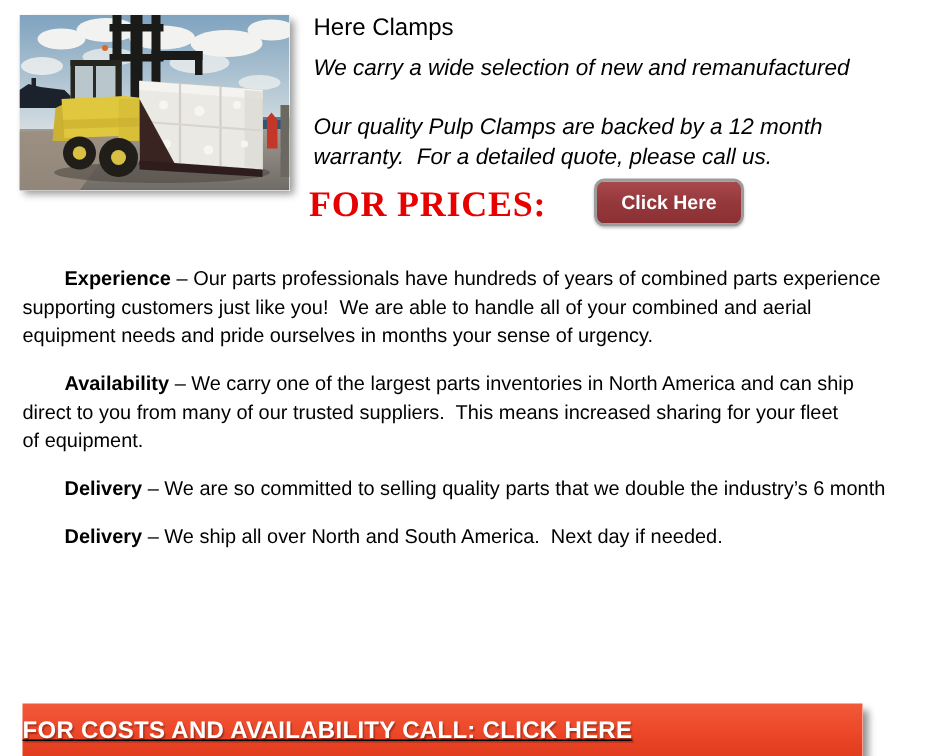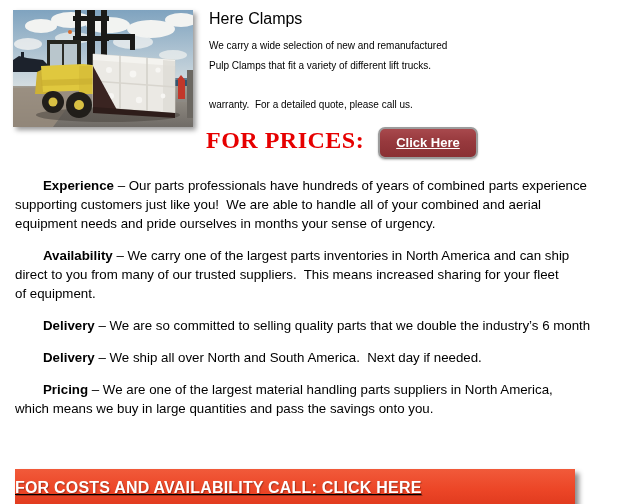--- a/index.html
+++ b/index.html
@@ -18,41 +18,40 @@
     width: 180px; height: 117px;
     box-shadow: 3px 3px 5px rgba(0,0,0,0.40);
     display: block;
   }
 
   
   .hero { position: absolute; left: 209px; top: 10px; width: 404px; }
   .hero-title {
     font-size: 16px; font-weight: 400; margin: 0 0 8px 0; color: #000;
   }
-  .hero-intro { font-size: 10px; line-height: 19.5px; }
+  .hero-intro { font-size: 15px; line-height: 19.5px; font-style: italic; }
   .hero-intro .line { white-space: pre-wrap; }
 
   
   .prices-row {
-    position: absolute; left: 206px; top: 127px;
-    display: flex; align-items: flex-start; gap: 14px; height: 34px;
+    position: absolute; left: 206px; top: 117px;
+    display: flex; align-items: flex-end; gap: 32px; height: 34px;
   }
   .prices-label {
     font-family: "Liberation Serif", serif;
     font-weight: bold; font-size: 24px; letter-spacing: 0.5px;
     color: #e60000;
   }
   .click-btn {
     font-family: "Liberation Sans", sans-serif;
     font-size: 13px; font-weight: bold; color: #ffffff;
     background: linear-gradient(#a8494d 0%, #97393d 45%, #8a3034 100%);
     border: 2px solid #9c9c9c; border-radius: 7px;
     padding: 6px 16px 7px 16px; cursor: pointer;
     box-shadow: 0 1px 2px rgba(0,0,0,0.25);
-    text-decoration: underline;
   }
 
   
   .sections {
     position: absolute; left: 15px; top: 176px; width: 604px;
     font-size: 13.3px; line-height: 19px;
   }
   .sec { margin: 0 0 13px 0; }
   .sec b { font-weight: bold; padding-left: 28px; }
   .sec .line { white-space: pre-wrap; }
@@ -171,22 +170,22 @@
     <polygon points="164,70 172,70 168,65" fill="#c2372a"></polygon>
     <rect x="165" y="70" width="7" height="20" fill="#c2372a"></rect>
     <rect x="163" y="89" width="11" height="3" fill="#8d8a84"></rect>
   </g>
 </svg>
 
 <div class="hero">
   <h1 class="hero-title">Here Clamps</h1>
   <div class="hero-intro">
     <span class="line">We carry a wide selection of new and remanufactured</span><br>
-    <span class="line">Pulp Clamps that fit a variety of different lift trucks.</span><br>
     <br>
+    <span class="line">Our quality Pulp Clamps are backed by a 12 month</span><br>
     <span class="line">warranty.  For a detailed quote, please call us.</span>
   </div>
 </div>
 
 <div class="prices-row">
   <span class="prices-label">FOR PRICES:</span>
   <button class="click-btn">Click Here</button>
 </div>
 
 <div class="sections">
@@ -203,22 +202,17 @@
     <span class="line">of equipment.</span>
   </p>
   <p class="sec">
     <b>Delivery</b>
     <span class="line">– We are so committed to selling quality parts that we double the industry’s 6 month</span><br>
   </p>
   <p class="sec">
     <b>Delivery</b>
     <span class="line">– We ship all over North and South America.  Next day if needed.</span>
   </p>
-  <p class="sec">
-    <b>Pricing</b>
-    <span class="line">– We are one of the largest material handling parts suppliers in North America,</span><br>
-    <span class="line">which means we buy in large quantities and pass the savings onto you.</span>
-  </p>
 </div>
 
 <div class="banner">
   <span class="banner-text">FOR COSTS AND AVAILABILITY CALL: CLICK HERE</span>
 </div>
 
 </body></html>

